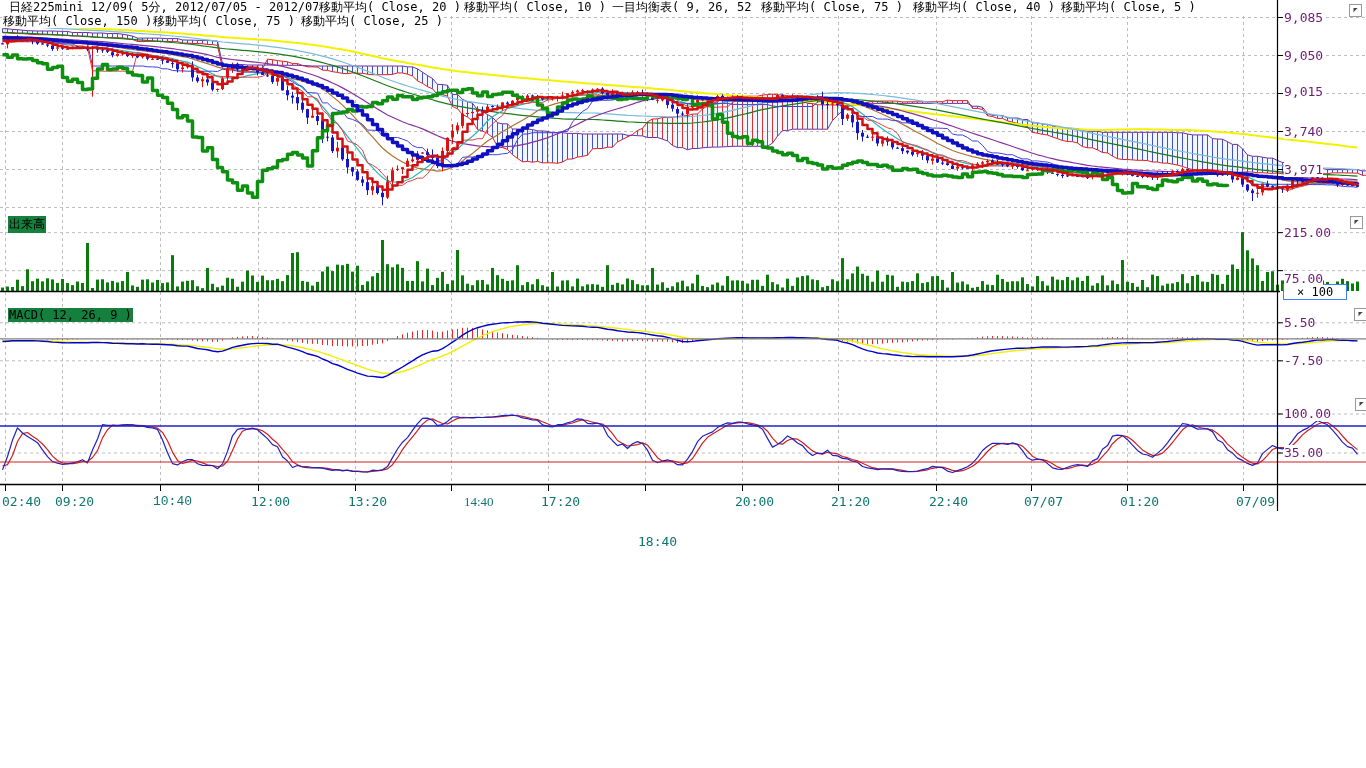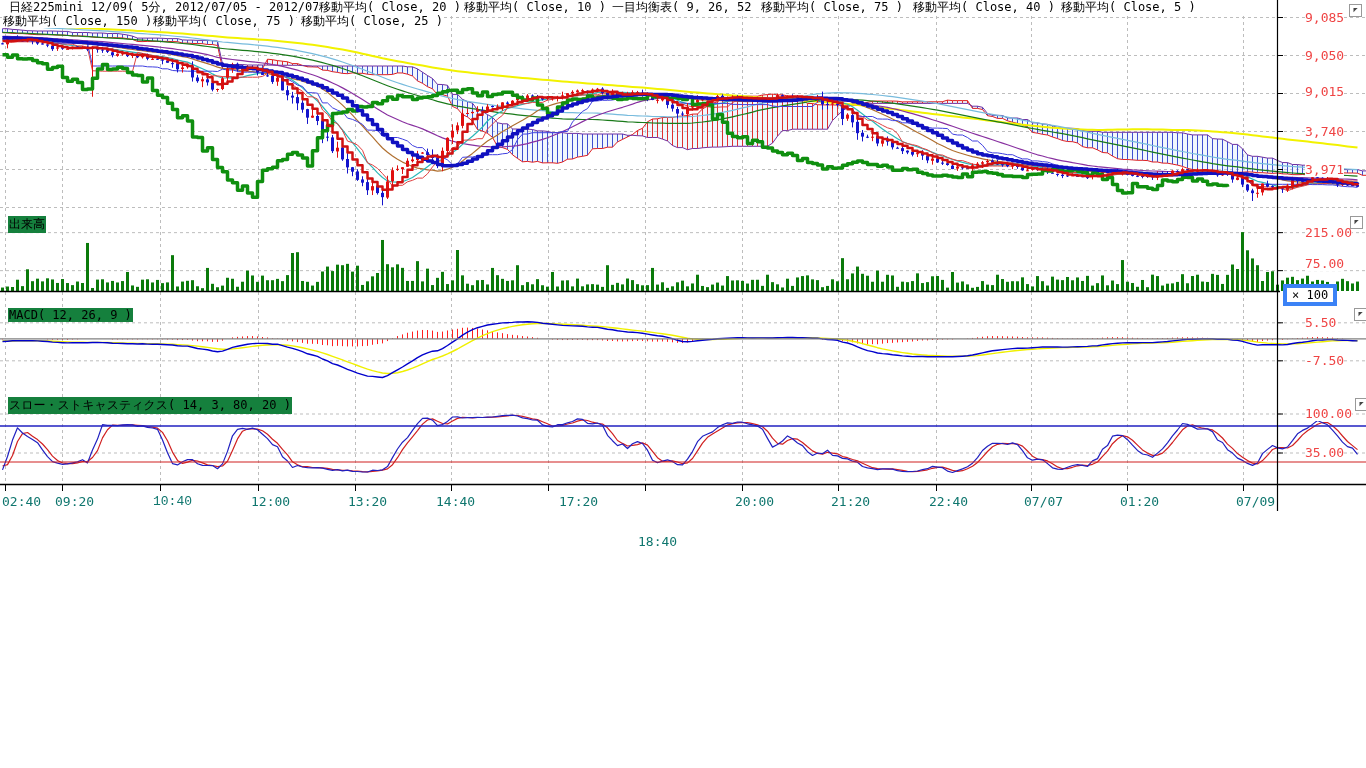--- a/index.html
+++ b/index.html
@@ -3,26 +3,26 @@
 <meta charset="utf-8">
 <style>
   html,body{margin:0;padding:0;background:#fff;}
   .app{position:relative;width:1366px;height:768px;background:#fff;overflow:hidden;
        font-family:"DejaVu Sans Mono",monospace;}
   #chart{position:absolute;left:0;top:0;}
   .lg{position:absolute;font:12px "DejaVu Sans Mono",monospace;color:#000;background:#fff;
       white-space:pre;line-height:13px;padding:0 1px;}
   .ptitle{position:absolute;left:8px;font:12px "DejaVu Sans Mono",monospace;color:#000;
       background:#15803d;white-space:pre;padding:0 1px;}
-  .ylab{position:absolute;left:1284px;font:13px "DejaVu Sans Mono",monospace;color:#ef4444;
-      background:#fff;white-space:pre;line-height:15px;margin-left:21px;}
+  .ylab{position:absolute;left:1284px;font:13px "DejaVu Sans Mono",monospace;color:#701a75;
+      background:#fff;white-space:pre;line-height:15px;}
   .xlab{position:absolute;top:494px;font:13px "DejaVu Sans Mono",monospace;color:#0f766e;
       white-space:pre;}
-  .multbox{position:absolute;left:1283px;top:284px;border:4px solid #3b82f6;background:#fff;
-      font:12px "DejaVu Sans Mono",monospace;padding:0 5px;line-height:14px;}
+  .multbox{position:absolute;left:1283px;top:284px;border:1px solid #3b82f6;background:#fff;
+      font:12px "DejaVu Sans Mono",monospace;padding:0 13px;line-height:14px;}
   .cicon{position:absolute;width:11px;height:11px;border:1px solid #999;background:#fff;
       color:#444;font-size:7px;line-height:10px;text-align:center;cursor:pointer;}
 </style>
 </head>
 <body>
 
 <div class="app">
   <svg id="chart" width="1366" height="520">
       <defs>
         <clipPath id="cpP">
@@ -1480,43 +1480,42 @@
       <span class="lg" style="left: 912px; top: 1px;">移動平均( Close, 40 )</span>
       <span class="lg" style="left: 1060px; top: 1px;">移動平均( Close, 5 )</span>
     </div>
   <div id="legend2">
       <span class="lg" style="left: 2px; top: 15px;">移動平均( Close, 150 )</span>
       <span class="lg" style="left: 152px; top: 15px;">移動平均( Close, 75 )</span>
       <span class="lg" style="left: 300px; top: 15px;">移動平均( Close, 25 )</span>
     </div>
   <div class="ptitle" style="top:216px">出来高</div>
   <div class="ptitle" style="top:308px">MACD( 12, 26, 9 )</div>
-  <div class="ptitle" style="top:397px">スロー・ストキャスティクス( 14, 3, 80, 20 )</div>
   <div class="multbox">× 100</div>
   <div id="ylabels">
       <span class="ylab" style="top: 9.5px;">9,085</span>
       <span class="ylab" style="top: 47.5px;">9,050</span>
       <span class="ylab" style="top: 84px;">9,015</span>
       <span class="ylab" style="top: 123.5px;">3,740</span>
       <span class="ylab" style="top: 161.5px;">3,971</span>
       <span class="ylab" style="top: 224.643px;">215.00</span>
-      <span class="ylab" style="top: 256px;">75.00</span>
+      <span class="ylab" style="top: 271px;">75.00</span>
       <span class="ylab" style="top: 314.823px;">5.50</span>
       <span class="ylab" style="top: 352.823px;">-7.50</span>
       <span class="ylab" style="top: 406px;">100.00</span>
       <span class="ylab" style="top: 445px;">35.00</span>
     </div>
   <div id="xlabels">
       <span class="xlab" style="left: 2px;">02:40</span>
       <span class="xlab" style="left: 55px;">09:20</span>
       <span class="xlab" style="left: 153px; font-family: Liberation Mono, monospace;">10:40</span>
       <span class="xlab" style="left: 251px;">12:00</span>
       <span class="xlab" style="left: 348px;">13:20</span>
-      <span class="xlab" style="left: 436px;">14:40</span>
-      <span class="xlab" style="left: 559px; text-align: right;">17:20</span>
+      <span class="xlab" style="left: 464px; font-family: Liberation Serif, serif;">14:40</span>
+      <span class="xlab" style="left: 541px; text-align: right;">17:20</span>
       <span class="xlab" style="left: 638px; margin-top: 40px;">18:40</span>
       <span class="xlab" style="left: 735px;">20:00</span>
       <span class="xlab" style="left: 831px;">21:20</span>
       <span class="xlab" style="left: 929px;">22:40</span>
       <span class="xlab" style="left: 1024px;">07/07</span>
       <span class="xlab" style="left: 1120px;">01:20</span>
       <span class="xlab" style="left: 1236px;">07/09</span>
     </div>
   <div id="icons">
       <div class="cicon" style="left: 1349px; top: 4px;">◤</div>

